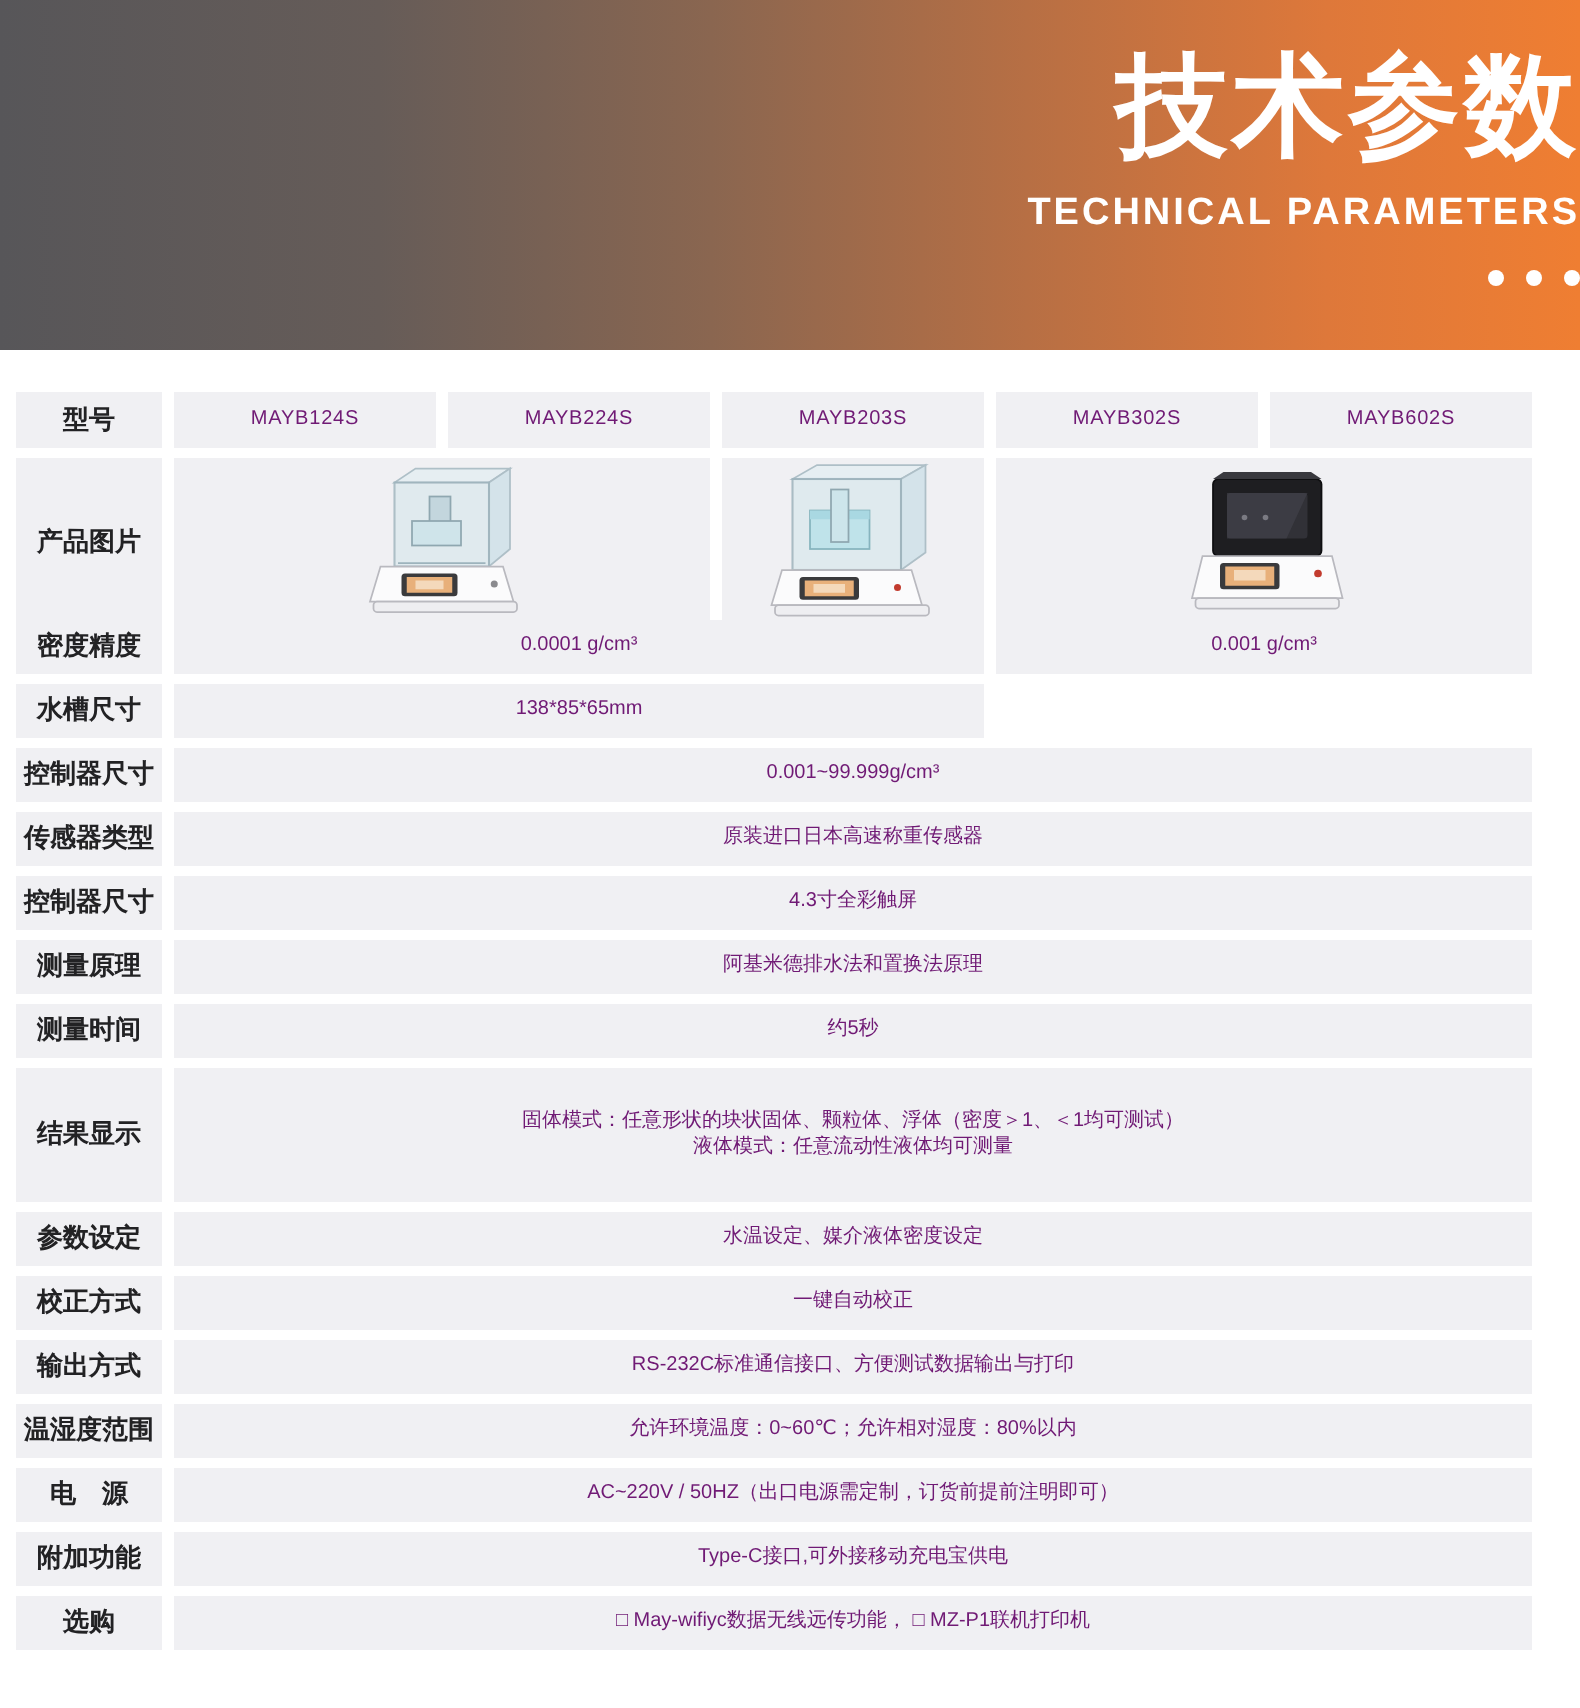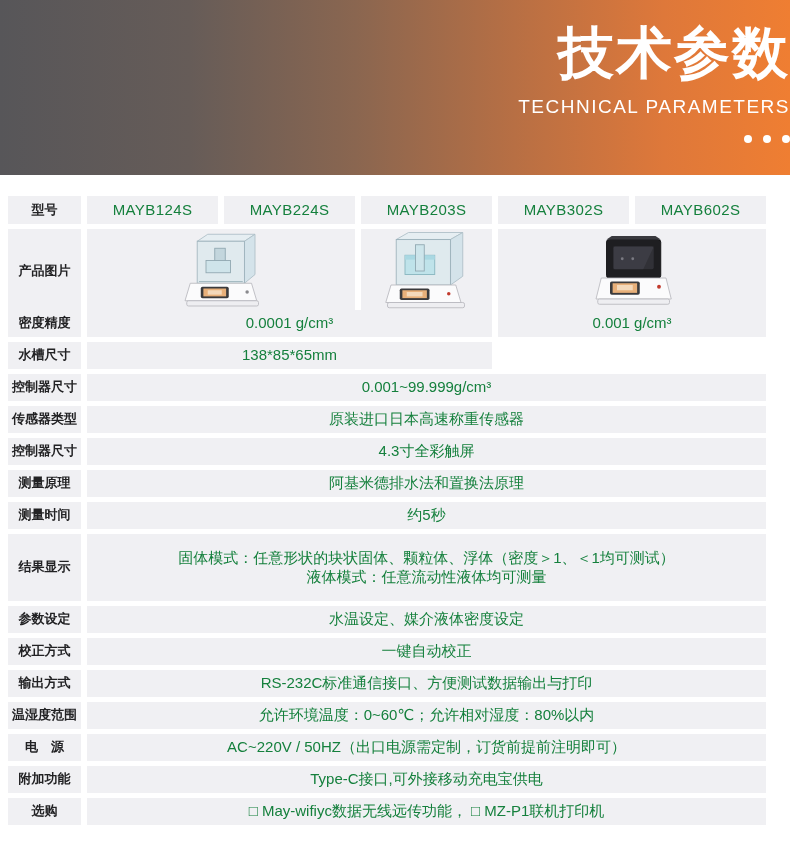--- a/index.html
+++ b/index.html
@@ -13,41 +13,41 @@
   .hero {
     width:790px; height:175px;
     background:linear-gradient(90deg,#575659 0%,#665c58 24%,#8a6650 45%,#b76f44 65%,#de783a 84%,#ef7e32 100%);
     display:flex; flex-direction:column; align-items:flex-end; justify-content:flex-start;
     padding-top:24px;
   }
   .hero-title {
     color:#ffffff; font-size:56px; font-weight:700; line-height:1.05; letter-spacing:2px;
   }
   .hero-subtitle {
-    color:#ffffff; font-size:19px; font-weight:400; letter-spacing:1.5px; margin-top:13px;
+    color:#ffffff; font-size:19px; font-weight:700; letter-spacing:1.5px; margin-top:13px;
   }
   .dots { display:flex; gap:11px; margin-top:17px; }
   .dots span { width:8px; height:8px; border-radius:50%; background:#ffffff; display:block; }
 
   
   .param-table { padding:21px 24px 0 8px; }
   .row {
     display:grid;
     grid-template-columns:73px repeat(5,1fr);
     column-gap:6px;
     margin-bottom:5px;
     height:27px;
   }
   .row-models { height:28px; }
   .row-image  { height:76px; }
   .row-double { height:67px; }
   .cell {
     background:#f0f0f3;
     display:flex; align-items:center; justify-content:center;
-    font-size:15px; color:#15803d; text-align:center;
+    font-size:10px; color:#701a75; text-align:center;
     line-height:1.25; padding:0 4px;
   }
   .cell.label { font-weight:600; font-size:13px; color:#222224; padding:0 2px; }
   .cell.model { font-weight:500; letter-spacing:0.4px; }
   .span2 { grid-column:span 2; }
   .span3 { grid-column:span 3; }
   .span5 { grid-column:span 5; }
   .cell-stack { flex-direction:column; justify-content:center; padding:4px; }
   .imgcell svg { height:84px; }
 </style>

